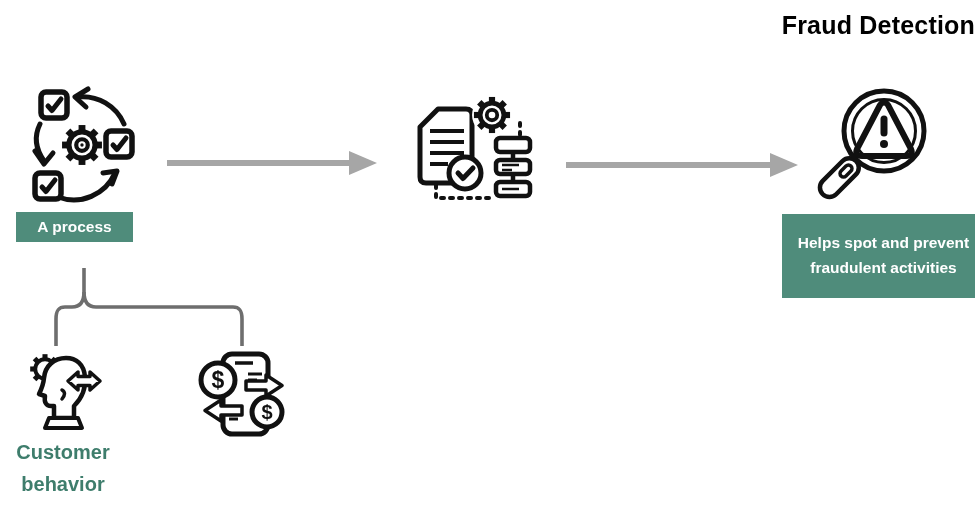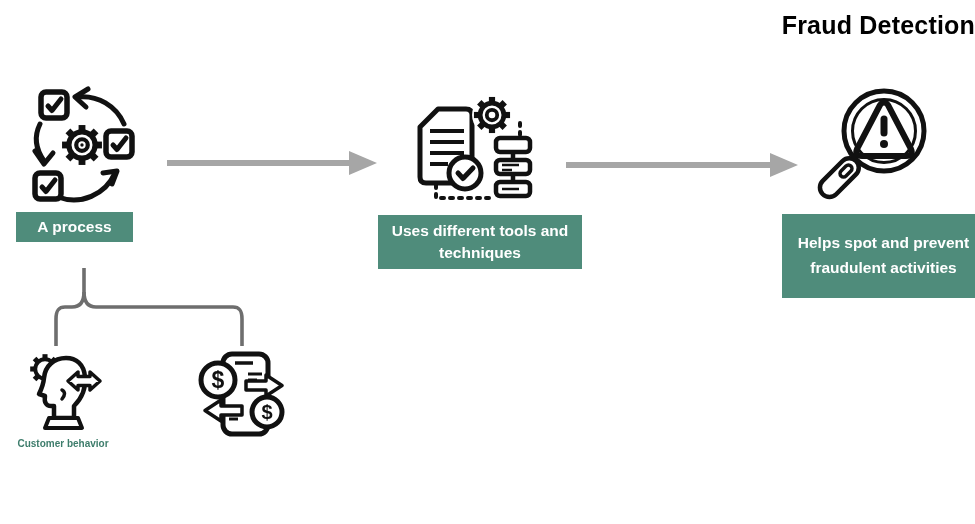--- a/index.html
+++ b/index.html
@@ -7,21 +7,21 @@
     --arrow-gray:#A6A6A6; --bracket-gray:#6E6E6E; --icon-stroke:#111111;
     --logo-dark:#16384C; --logo-teal:#1CA9A1; --title-color:#000000; --canvas-bg:#FFFFFF;
   }
   html,body{margin:0;padding:0;}
   body{font-family:"Liberation Sans",sans-serif;background:#e8e8e8;}
   #canvas{position:relative;width:975px;height:524px;background:var(--canvas-bg);overflow:hidden;margin:0 auto;}
   .title{position:absolute;left:0;right:0;top:11px;text-align:right;font-size:25px;font-weight:700;color:var(--title-color);letter-spacing:.2px;}
   .abs{position:absolute;}
   .badge{position:absolute;background:var(--badge-bg);color:var(--badge-text);font-weight:700;
          display:flex;align-items:center;justify-content:center;text-align:center;font-size:15.5px;}
-  .teal-label{position:absolute;color:var(--label-teal);font-weight:700;text-align:center;font-size:10px;}
+  .teal-label{position:absolute;color:var(--label-teal);font-weight:700;text-align:center;font-size:20px;}
   .flow-arrow .shaft,.flow-arrow .head{fill:var(--arrow-gray);}
   .bracket path{stroke:var(--bracket-gray);stroke-width:3.6;fill:none;}
   .logo{position:absolute;left:833px;top:483px;display:flex;align-items:center;gap:3px;}
   .logo-text{font-size:15px;font-weight:700;letter-spacing:.1px;}
   .logo-text .ws{color:var(--logo-dark);}
   .logo-text .mojo{color:var(--logo-teal);}
 </style>
 </head>
 <body>
 
@@ -160,21 +160,20 @@
       <line x1="94" y1="80" x2="111" y2="80" stroke-width="2.5"></line>
       <line x1="94" y1="85" x2="104" y2="85" stroke-width="2.5"></line>
       <line x1="94" y1="104" x2="111" y2="104" stroke-width="2.5"></line>
     </g>
     <g transform="translate(57,88)">
       <circle r="16" fill="#fff" stroke-width="5"></circle>
       <path d="M -7 0 L -2 5.5 L 8 -5" stroke-width="5" stroke-linecap="round"></path>
     </g>
   </svg>
 
-  <div class="badge" style="left:378px;top:215px;width:204px;height:54px;line-height:1.45;padding:0 10px;box-sizing:border-box">Uses different tools and techniques</div>
 
   <svg class="abs flow-arrow" style="left:566px;top:153px" width="232" height="24" viewBox="0 0 232 24">
     <rect class="shaft" x="0" y="9" width="206" height="6"></rect>
     <polygon class="head" points="204,0 232,12 204,24"></polygon>
   </svg>
 
   <svg class="abs" style="left:810px;top:85px" width="124" height="122" viewBox="0 0 124 122" stroke="#111111" fill="none" stroke-linejoin="round">
     <rect x="-23" y="-9.5" width="47" height="19" rx="9.5" transform="translate(29,93) rotate(-45)" fill="#fff" stroke-width="4.5"></rect>
     <rect x="-7" y="-3.5" width="14" height="7" rx="3.5" transform="translate(36,86) rotate(-45)" stroke-width="3.5"></rect>
     <circle cx="74" cy="46" r="40" fill="#fff" stroke-width="5"></circle>

